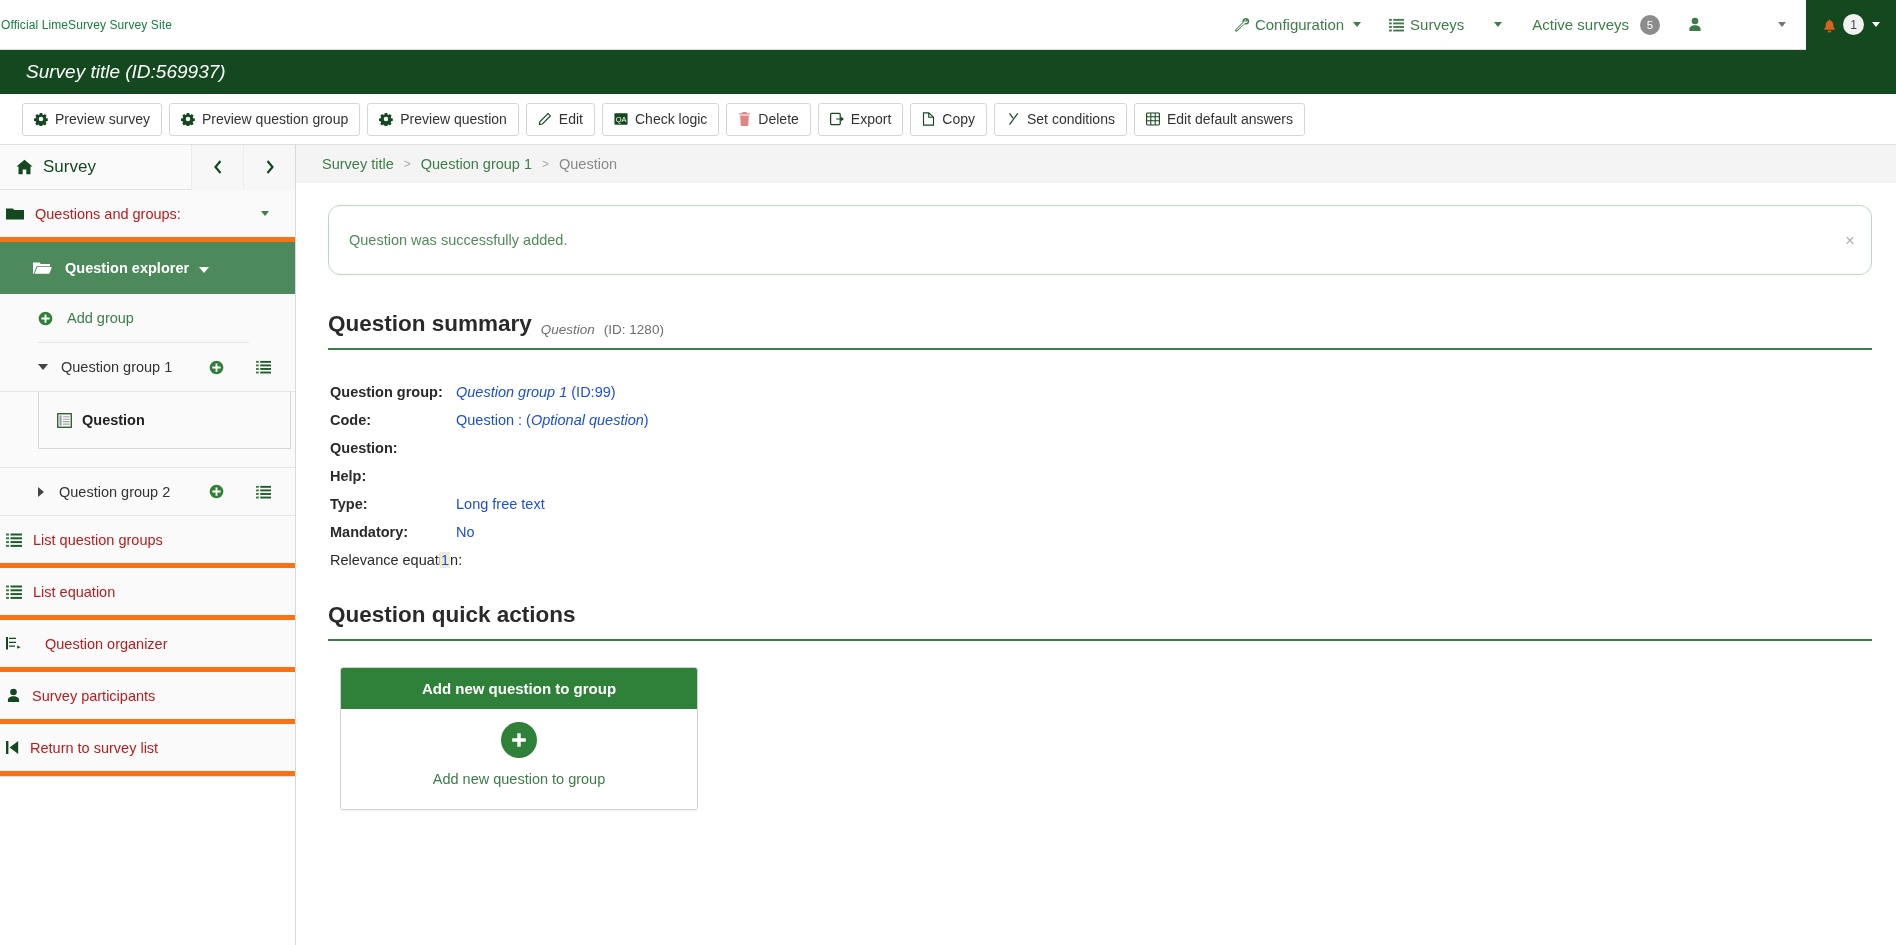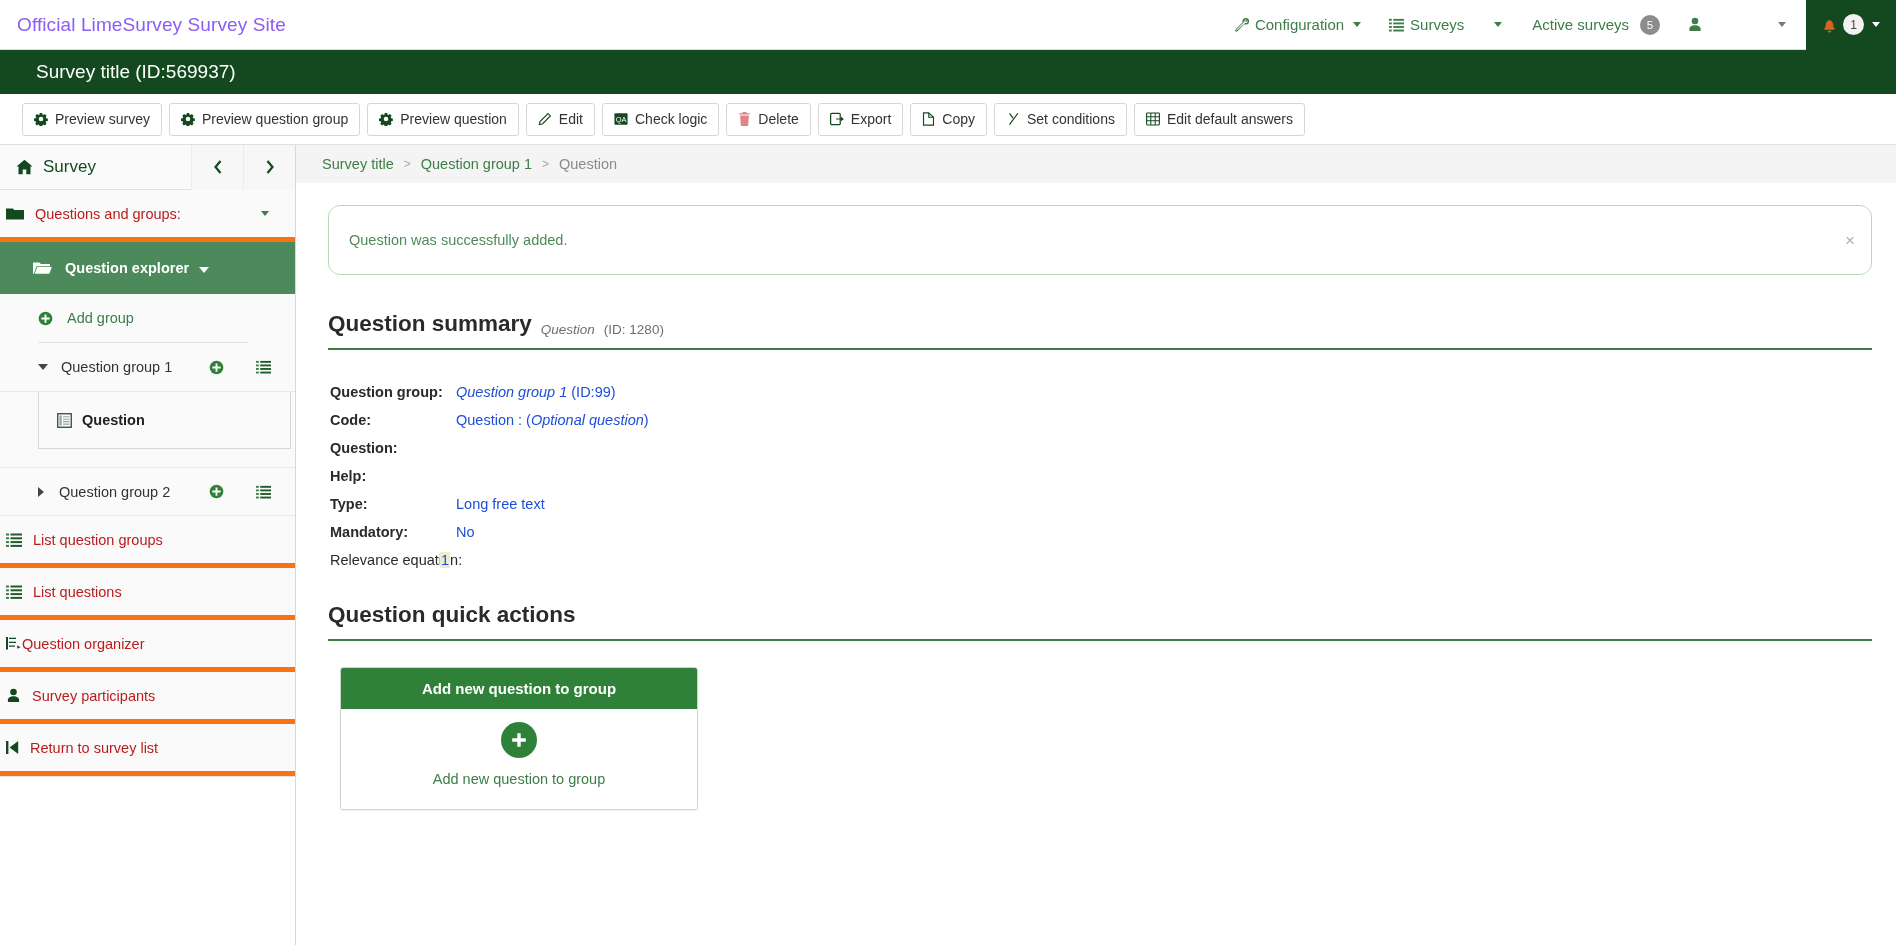--- a/index.html
+++ b/index.html
@@ -18,23 +18,23 @@
   .topbar {
     height: 50px;
     background: #ffffff;
     border-bottom: 1px solid #dcdcdc;
     display: flex;
     align-items: center;
     padding: 0 0 0 0;
     position: relative;
   }
   .brand {
-    font-size: 19px;
-    color: #8b5cf6;
-    padding-left: 17px;
+    font-size: 12px;
+    color: #15803d;
+    padding-left: 1px;
     letter-spacing: 0.1px;
   }
   .topnav {
     margin-left: auto;
     display: flex;
     align-items: center;
     height: 50px;
   }
   .topnav-item {
     display: flex;
@@ -107,22 +107,23 @@
   }
   .icon { display: inline-flex; align-items: center; justify-content: center; }
 
   
   .title-bar {
     height: 44px;
     background: #14491f;
     color: #ffffff;
     display: flex;
     align-items: center;
-    padding-left: 36px;
+    padding-left: 26px;
     font-size: 19px;
+    font-style: italic;
   }
 
   
   .toolbar {
     height: 51px;
     background: #ffffff;
     border-bottom: 1px solid #e0e0e0;
     display: flex;
     align-items: center;
     padding-left: 22px;
@@ -711,32 +712,32 @@
           <rect x="0" y="0.5" width="3" height="2" fill="#3c7d48"></rect>
             <rect x="4.5" y="0.5" width="11.5" height="2" fill="#1d5c2a"></rect>
           <rect x="0" y="4.3" width="3" height="2" fill="#3c7d48"></rect>
             <rect x="4.5" y="4.3" width="11.5" height="2" fill="#1d5c2a"></rect>
           <rect x="0" y="8.1" width="3" height="2" fill="#3c7d48"></rect>
             <rect x="4.5" y="8.1" width="11.5" height="2" fill="#1d5c2a"></rect>
           <rect x="0" y="11.9" width="3" height="2" fill="#3c7d48"></rect>
             <rect x="4.5" y="11.9" width="11.5" height="2" fill="#1d5c2a"></rect>
         </svg>
       </span>
-      <span class="lbl">List questions</span>
+      <span class="lbl">List equation</span>
     </div>
 
     <div class="sb-row">
       <span class="icon">
         <svg width="16" height="15" viewBox="0 0 16 15">
             <path fill="#14491f" d="M0 1h2v12.4H0z"></path>
             <path stroke="#14491f" stroke-width="1.3" d="M3 2.4h7M3 6.3h7M3 10.2h6"></path>
             <path fill="#14491f" d="M11.2 9.6l3.4 1.6-3.4 1.6z"></path>
           </svg>
       </span>
-      <span class="lbl" style="margin-left:0;">Question organizer</span>
+      <span class="lbl" style="margin-left:23px;">Question organizer</span>
     </div>
 
     <div class="sb-row">
       <span class="icon">
         <svg width="15" height="15" viewBox="0 0 14 15">
             <circle cx="7" cy="4" r="3.3" fill="#14491f"></circle>
             <path fill="#14491f" d="M7 8.2c-3.3 0-5.6 1.7-5.6 3.6V14h11.2v-2.2c0-1.9-2.3-3.6-5.6-3.6z"></path>
           </svg>
       </span>
       <span class="lbl">Survey participants</span>

